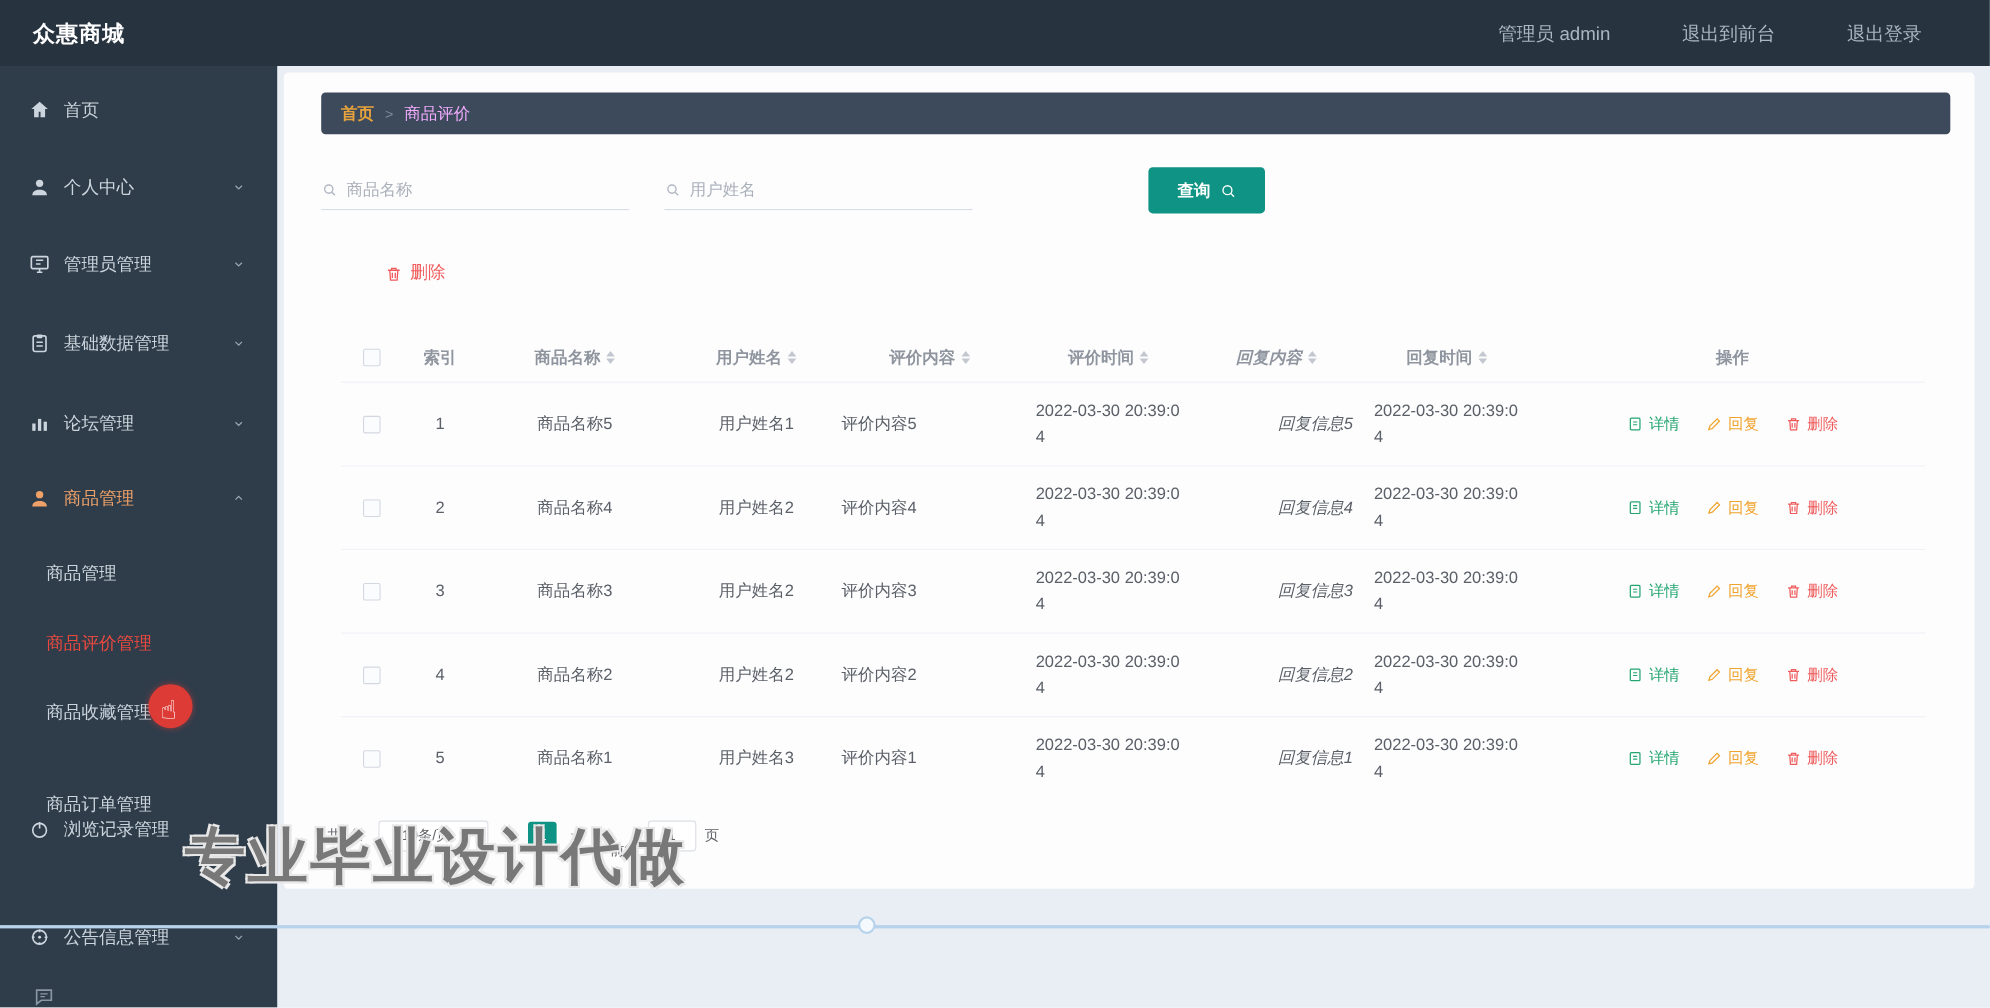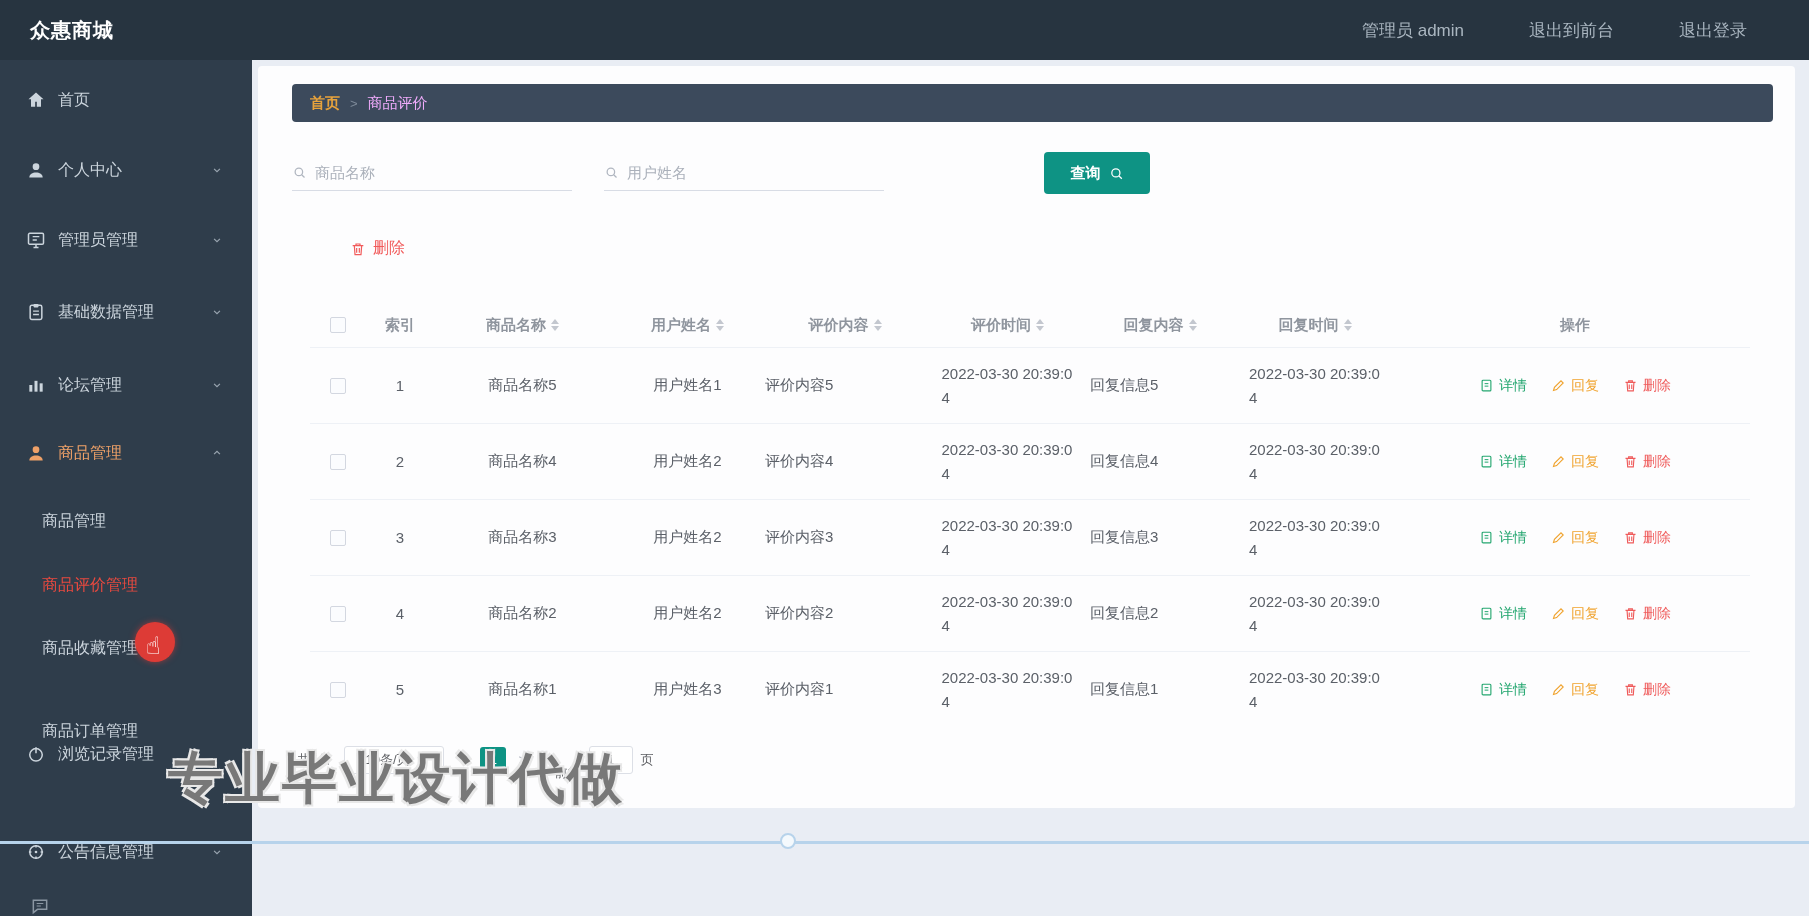--- a/index.html
+++ b/index.html
@@ -71,21 +71,21 @@
   .tbl { margin-top:44px; margin-left:18px; width:1440px; font-size:15px; }
   .trow { display:flex; align-items:center; }
   .thead { height:44px; color:#8f959e; font-weight:bold; }
   .tbody-row { min-height:76px; border-top:1px solid #eef1f6; color:#5b6068; }
   .c-cb    { width:55px;  display:flex; justify-content:center; }
   .c-idx   { width:70px;  text-align:center; }
   .c-prod  { width:175px; text-align:center; }
   .c-user  { width:155px; text-align:center; }
   .c-comm  { width:160px; text-align:left; }
   .c-ctime { width:165px; text-align:center; }
-  .c-reply { width:140px; text-align:left; }
+  .c-reply { width:140px; text-align:right;font-style:italic; }
   .c-rtime { width:170px; text-align:center; }
   .c-ops   { width:350px; display:flex; justify-content:center; gap:24px; }
   .hcell { display:flex; align-items:center; justify-content:center; gap:5px; }
   .caret { display:inline-flex; flex-direction:column; gap:2px; }
   .caret i { width:0; height:0; border-left:4px solid transparent; border-right:4px solid transparent; }
   .caret .up { border-bottom:5px solid #c3c7cf; }
   .caret .dn { border-top:5px solid #c3c7cf; }
   .cbx { width:16px; height:16px; border:1px solid #d3d7e0; border-radius:2px; background:#fbfcfe; cursor:pointer; }
   .dt { display:inline-block; width:132px; word-break:break-all; line-height:1.55; text-align:left; }
   .op-btn { background:none; border:none; cursor:pointer; font-size:14px; display:flex; align-items:center; gap:5px; font-family:inherit; }

